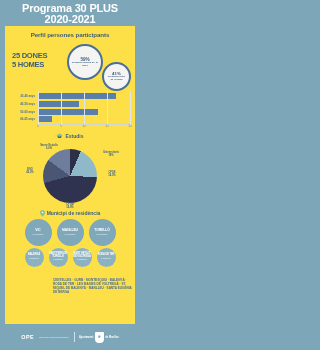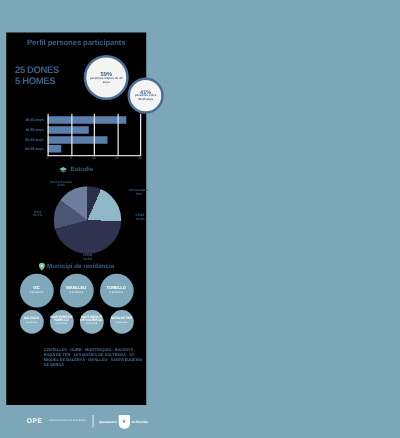--- a/index.html
+++ b/index.html
@@ -14,22 +14,22 @@
   
   .header{padding:3px 4px 2px;text-align:center;}
   .title{
     color:#ffffff;font-weight:bold;font-size:11px;line-height:10.5px;
     letter-spacing:-0.2px;
   }
   .title .l2{display:block;}
 
   
   .card{
-    position:absolute;left:5px;top:26px;width:112px;height:298px;
-    background:#000000;
+    position:absolute;left:5px;top:26px;width:130px;height:298px;
+    background:#fde047;
   }
   .subtitle{
     text-align:center;color:#3d5f80;font-weight:bold;font-size:6.2px;
     padding-top:5px;letter-spacing:-0.1px;
   }
 
   
   .kpi{position:relative;height:52px;margin-top:2px;}
   .counts{
     position:absolute;left:7px;top:11px;color:#3d5f80;font-weight:bold;
@@ -116,20 +116,26 @@
     width:9px;height:11px;background:#ffffff;
     border-radius:1px 1px 4px 4px;display:flex;align-items:center;justify-content:center;
   }
   .shield span{font-size:4px;color:#7da7b8;line-height:1;}
 </style>
 </head>
 <body>
 
 <div class="poster">
 
+  <div class="header">
+    <div class="title">
+      <span>Programa 30 PLUS</span>
+      <span class="l2">2020-2021</span>
+    </div>
+  </div>
 
   <div class="card">
 
     <div class="subtitle">Perfil persones participants</div>
 
     <div class="kpi">
       <div class="counts">
         <div>25 DONES</div>
         <div>5 HOMES</div>
       </div>

